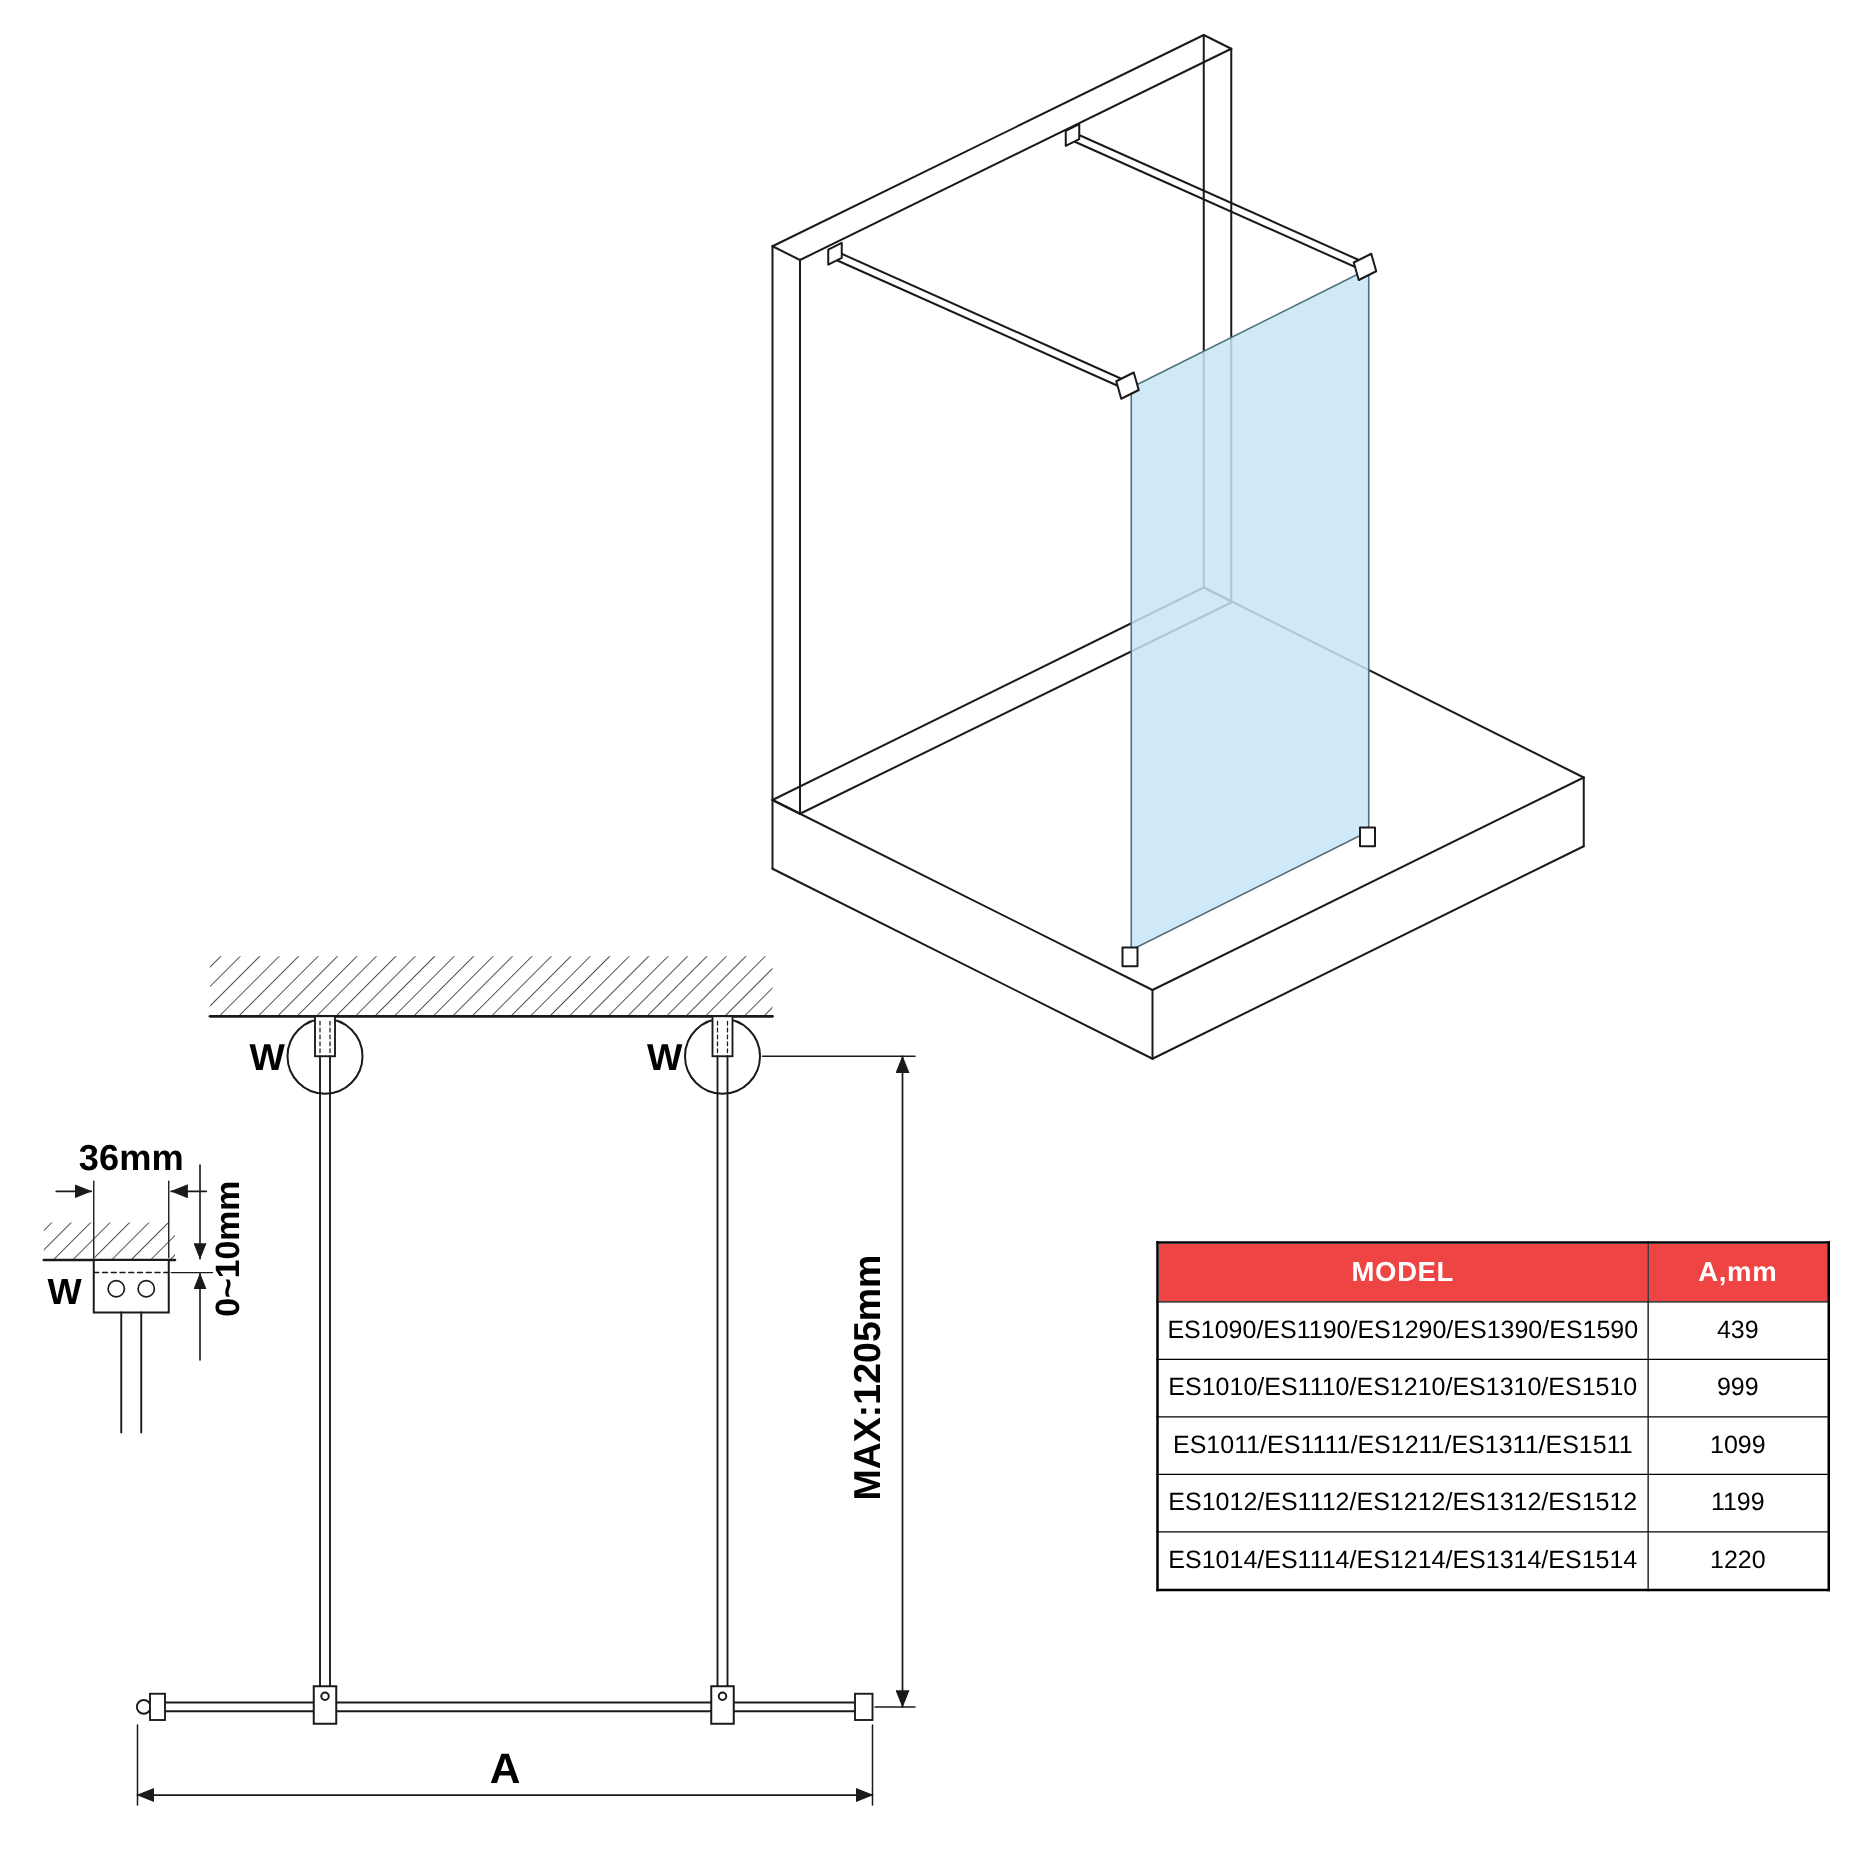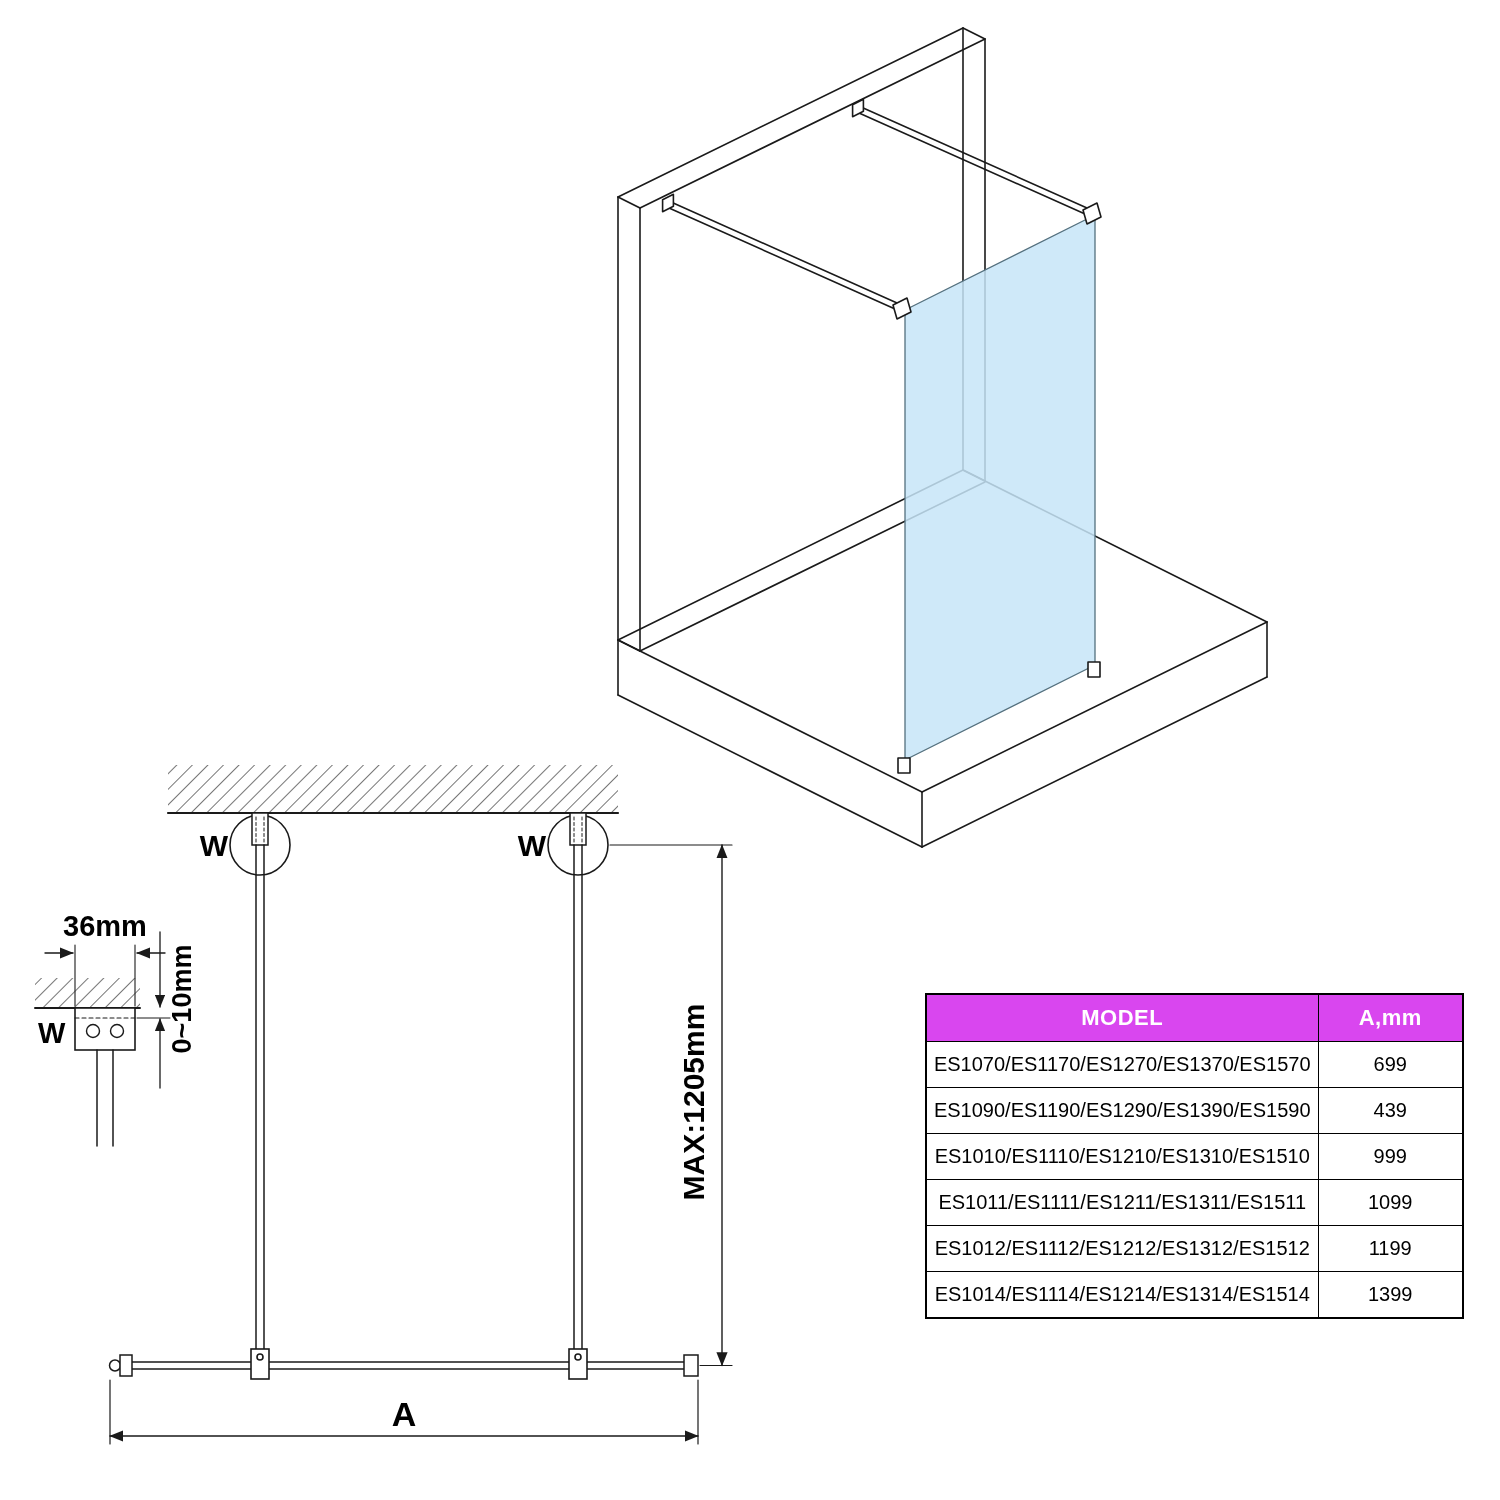--- a/index.html
+++ b/index.html
@@ -22,21 +22,21 @@
   }
   table.spec-table th, table.spec-table td {
     border: 1.5px solid #000;
     text-align: center;
     vertical-align: middle;
     padding: 0 3px;
     overflow: hidden;
     white-space: nowrap;
   }
   table.spec-table th {
-    background: #d946ef;
+    background: #ef4444;
     color: #ffffff;
     font-weight: bold;
     font-size: 22px;
     height: 46px;
     letter-spacing: 0.5px;
     margin-top: 48px;
   }
   table.spec-table td {
     height: 45px;
     font-size: 20px;
@@ -201,40 +201,36 @@
           <col class="col-a">
         </colgroup>
       <thead>
         <tr>
           <th>MODEL</th>
           <th>A,mm</th>
         </tr>
       </thead>
       <tbody>
         <tr>
-          <td>ES1070/ES1170/ES1270/ES1370/ES1570</td>
-          <td>699</td>
-        </tr>
-        <tr>
           <td>ES1090/ES1190/ES1290/ES1390/ES1590</td>
           <td>439</td>
         </tr>
         <tr>
           <td>ES1010/ES1110/ES1210/ES1310/ES1510</td>
           <td>999</td>
         </tr>
         <tr>
           <td>ES1011/ES1111/ES1211/ES1311/ES1511</td>
           <td>1099</td>
         </tr>
         <tr>
           <td>ES1012/ES1112/ES1212/ES1312/ES1512</td>
           <td>1199</td>
         </tr>
         <tr>
           <td>ES1014/ES1114/ES1214/ES1314/ES1514</td>
-          <td>1399</td>
+          <td>1220</td>
         </tr>
       </tbody>
     </table>
   </div>
 
 </div>
 
 </body></html>

